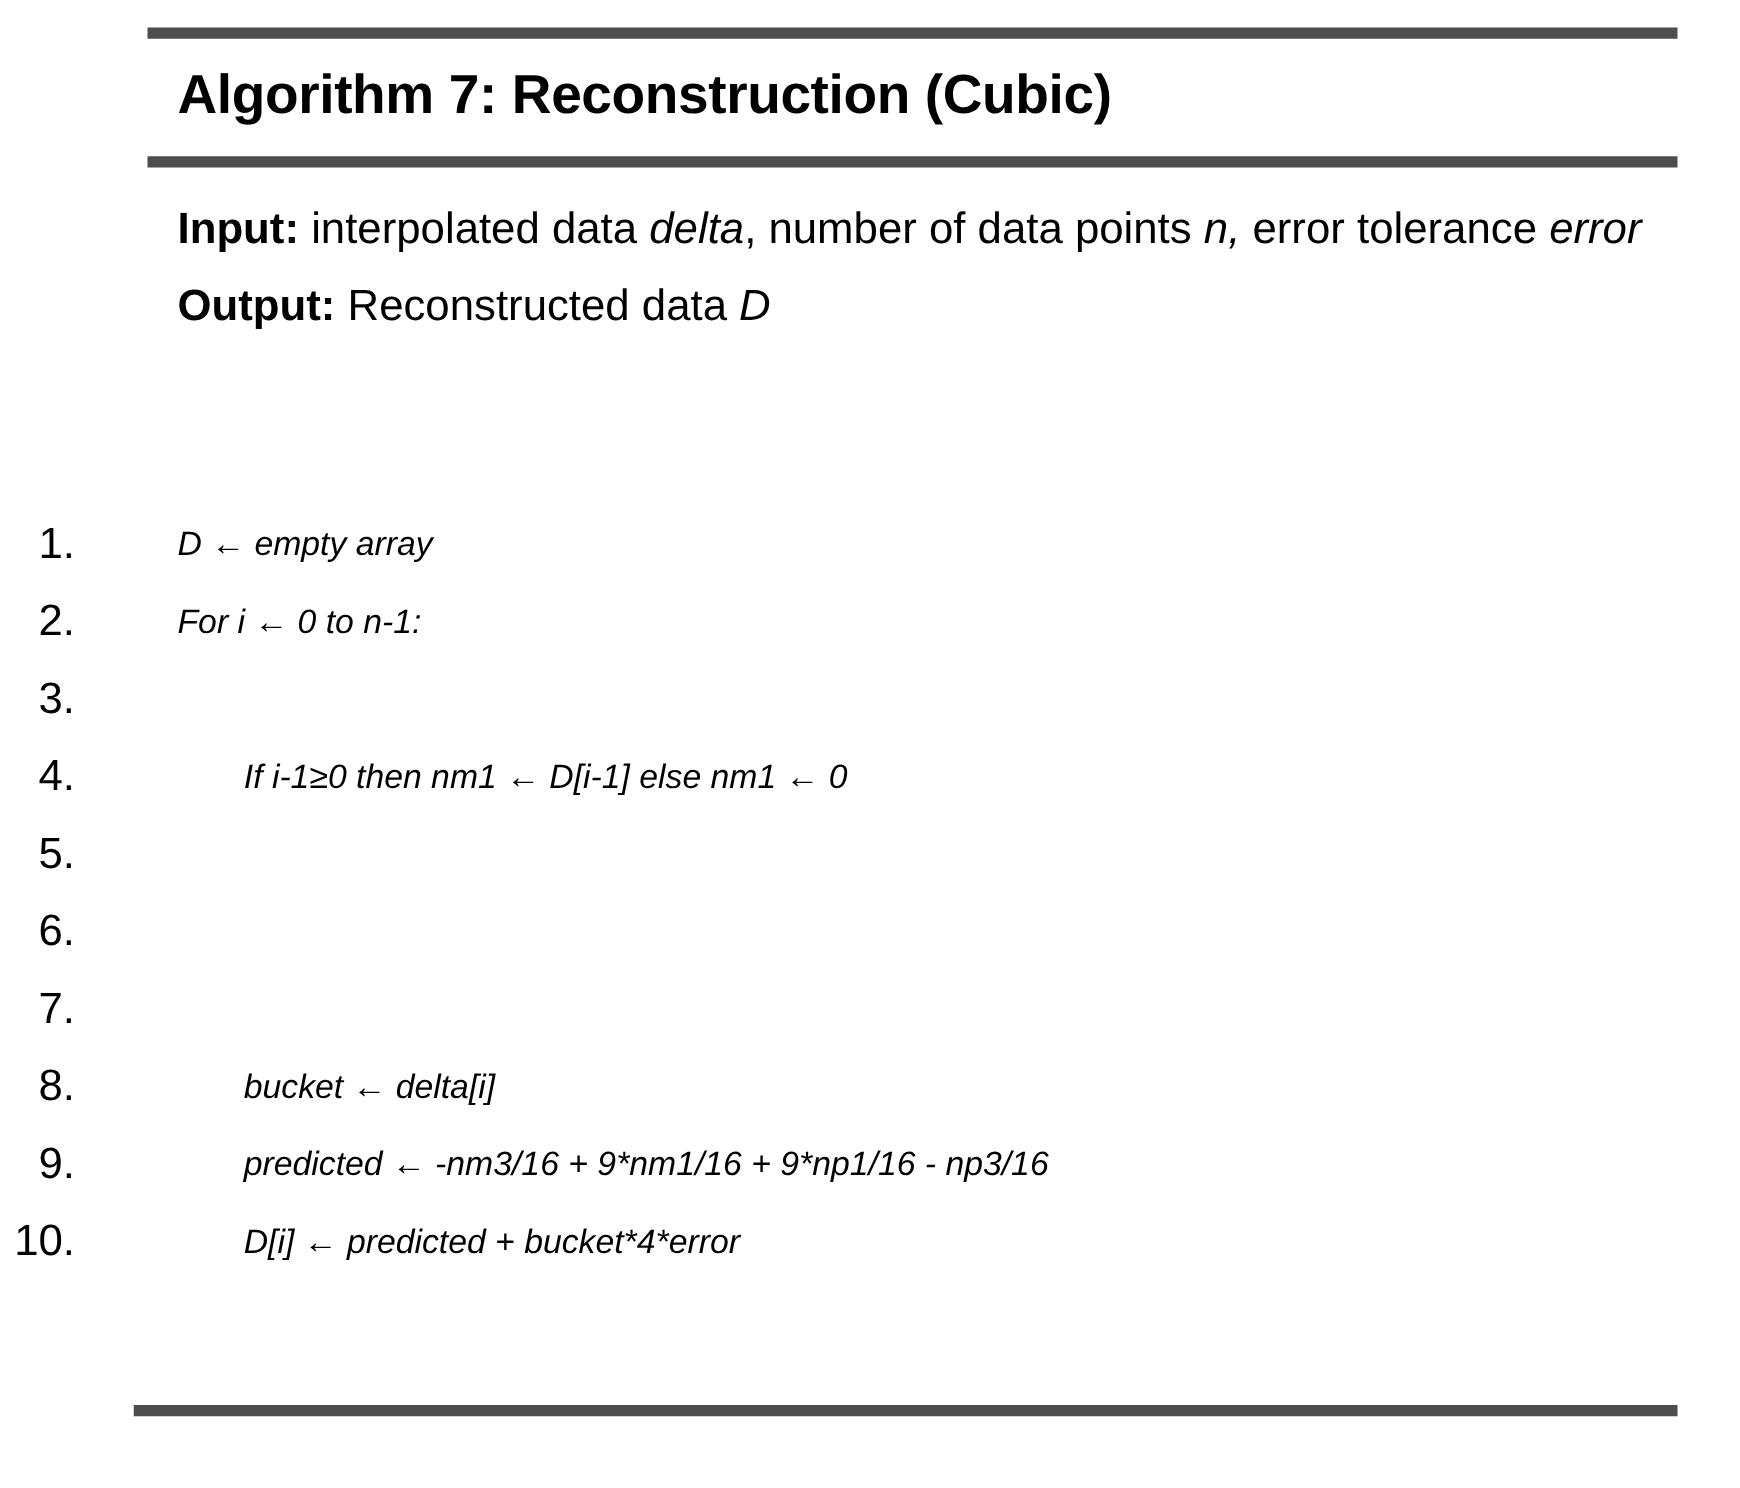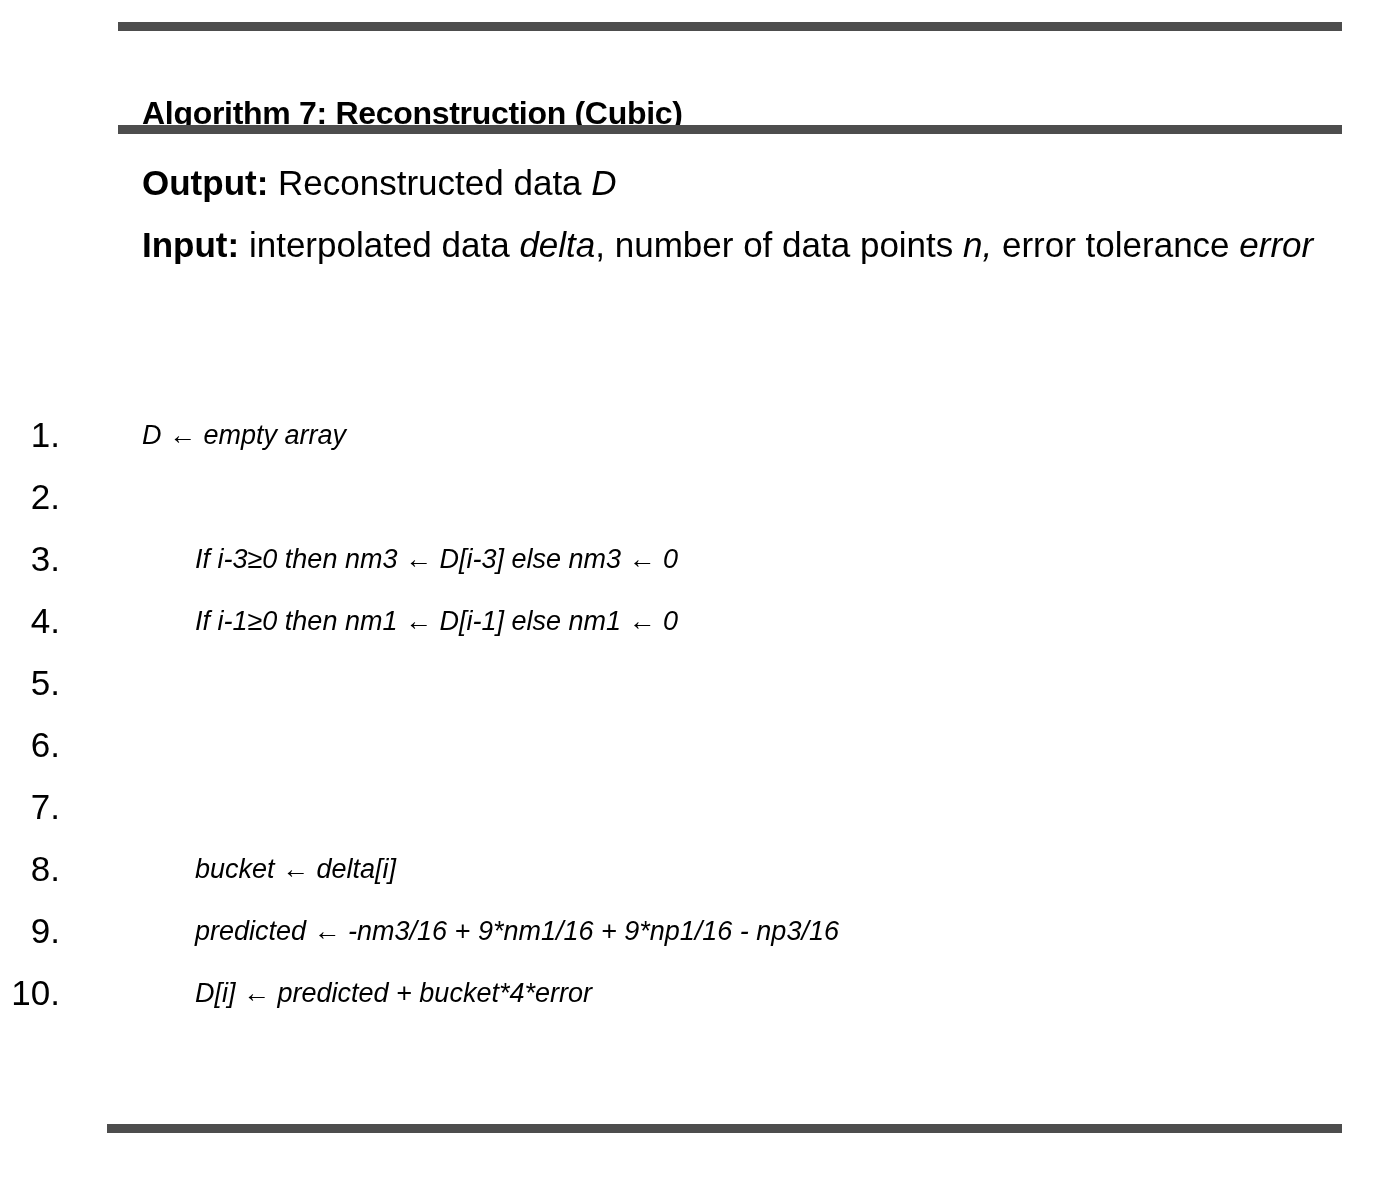--- a/index.html
+++ b/index.html
@@ -46,27 +46,26 @@
     top: 1124px;
     width: 1235px;
     height: 9px;
   }
 
   
   .algo-title {
     position: absolute;
     left: 142px;
     top: 52px;
-    font-size: 32px;
+    font-size: 44px;
     font-weight: bold;
     font-style: normal;
     letter-spacing: -0.3px;
     line-height: 48px;
     white-space: nowrap;
-    margin-top: 37px;
   }
 
   
   .io-block {
     position: absolute;
     left: 142px;
     top: 152px;
     width: 1210px;
     font-size: 35px;
     line-height: 62px;
@@ -124,38 +123,38 @@
 <div class="algo-box">
 
   <div class="rule rule-top"></div>
 
   <div class="algo-title">Algorithm 7: Reconstruction (Cubic)</div>
 
   <div class="rule rule-mid"></div>
 
   <div class="io-block">
     <div class="io-line">
-      <span class="io-label">Output:</span><span> Reconstructed data </span><span class="ital">D</span>
+      <span class="io-label">Input:</span><span> interpolated data </span><span class="ital">delta</span><span>, number of data points </span><span class="ital">n,</span><span> error tolerance </span><span class="ital">error</span>
     </div>
     <div class="io-line">
-      <span class="io-label">Input:</span><span> interpolated data </span><span class="ital">delta</span><span>, number of data points </span><span class="ital">n,</span><span> error tolerance </span><span class="ital">error</span>
+      <span class="io-label">Output:</span><span> Reconstructed data </span><span class="ital">D</span>
     </div>
   </div>
 
   <div class="steps" id="steps-container">
       <div class="step-row">
         <div class="step-num">1.</div>
         <div class="step-text">D ← empty array</div>
       </div>
       <div class="step-row">
         <div class="step-num">2.</div>
+        <div class="step-text">For i ← 0 to n-1:</div>
       </div>
       <div class="step-row">
         <div class="step-num">3.</div>
-        <div class="step-text indent-1">If i-3≥0 then nm3 ← D[i-3] else nm3 ← 0</div>
       </div>
       <div class="step-row">
         <div class="step-num">4.</div>
         <div class="step-text indent-1">If i-1≥0 then nm1 ← D[i-1] else nm1 ← 0</div>
       </div>
       <div class="step-row">
         <div class="step-num">5.</div>
       </div>
       <div class="step-row">
         <div class="step-num">6.</div>

